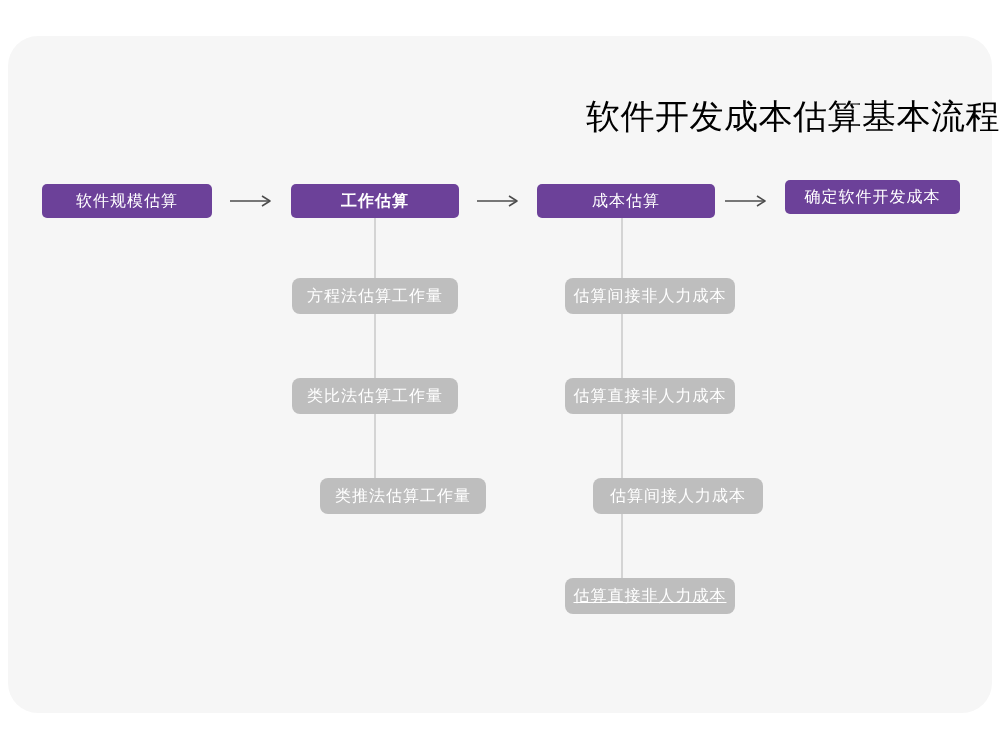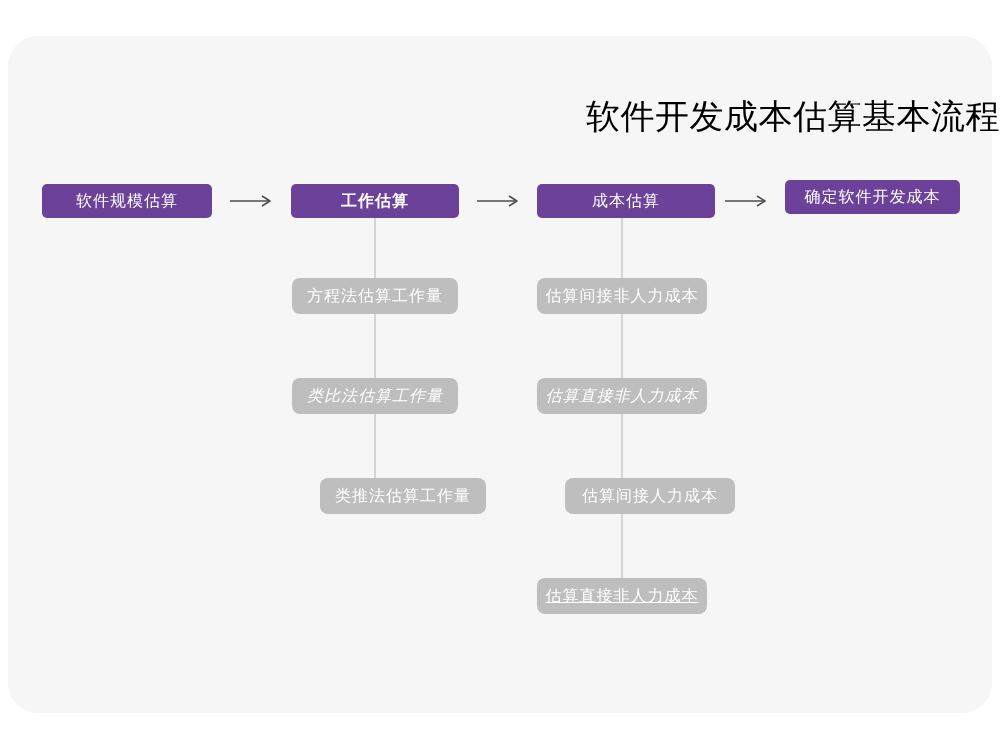--- a/index.html
+++ b/index.html
@@ -37,22 +37,22 @@
   .stage3{left:537px;top:184px;width:178px;}
   .stage4{left:785px;top:180px;width:175px;}
   .arrow1{left:229px;top:195px;}
   .arrow2{left:476px;top:195px;}
   .arrow3{left:724px;top:195px;}
   
   .vlineA{left:374px;top:218px;height:274px;}
   .vlineB{left:621px;top:218px;height:374px;}
   
   .subA{left:292px;width:166px;}
-  .subB{left:537px;width:170px;}
-  .row1{top:278px;} .row2{top:378px;font-style:italic;} .row3{top:478px;margin-left:28px;} .row4{top:578px;text-decoration:underline;}
+  .subB{left:565px;width:170px;}
+  .row1{top:278px;} .row2{top:378px;} .row3{top:478px;margin-left:28px;} .row4{top:578px;text-decoration:underline;}
 </style>
 </head>
 <body>
 
 <div class="card"></div>
 
 <div class="title">软件开发成本估算基本流程</div>
 
 <div class="vline vlineA"></div>
 <div class="vline vlineB"></div>

